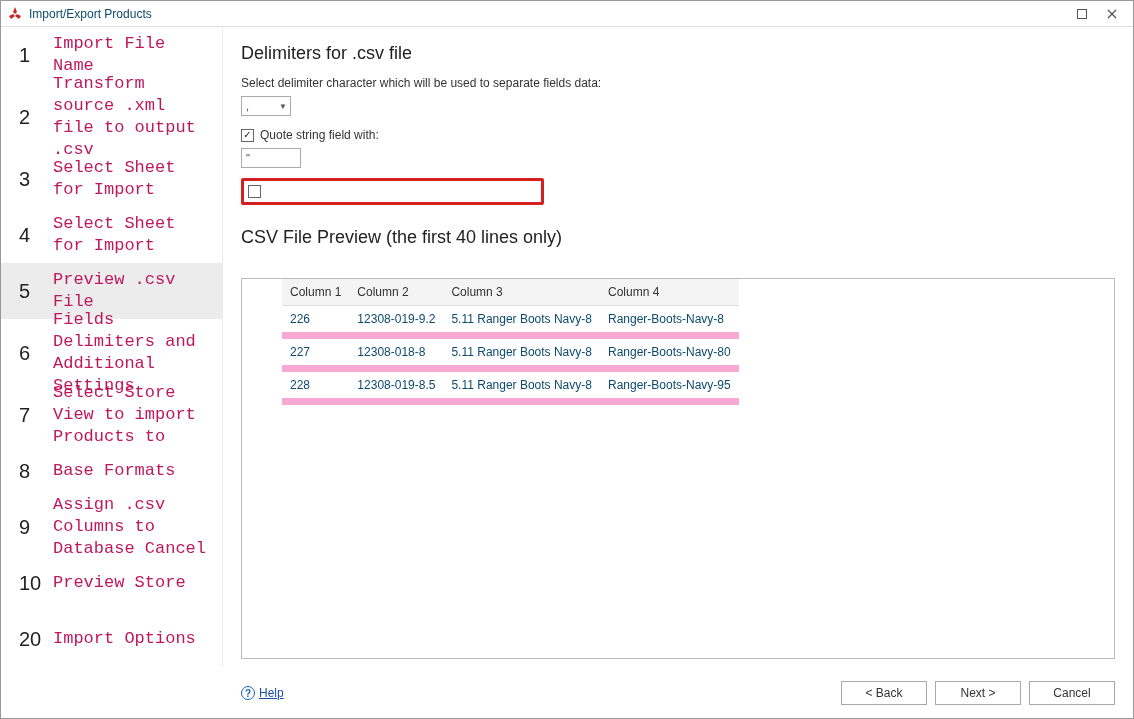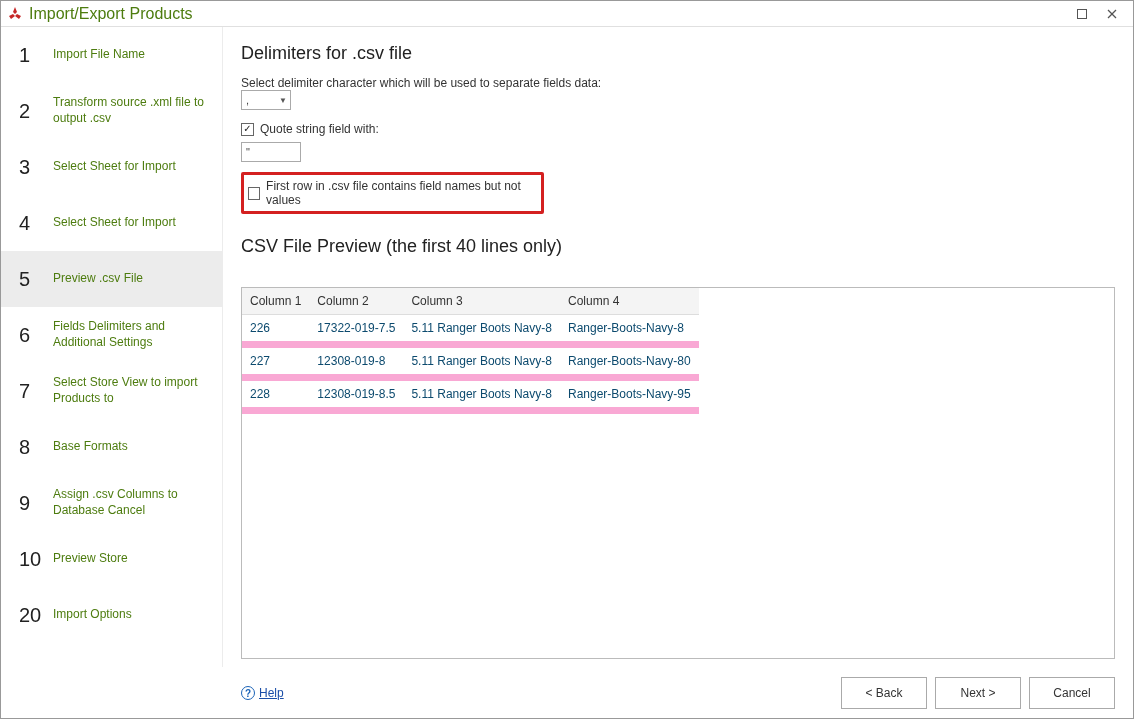--- a/index.html
+++ b/index.html
@@ -23,22 +23,22 @@
     border-bottom: 1px solid #e0e0e0;
   }
   .titlebar .app-icon {
     width: 16px; height: 16px;
     margin-right: 6px;
     display: inline-flex;
     align-items: center;
     justify-content: center;
   }
   .titlebar .title-text {
-    font-size: 16px;
-    color: #4d7c0f;
+    font-size: 12px;
+    color: #0c4a6e;
   }
   .titlebar .spacer { flex: 1; }
   .titlebar .win-btn {
     width: 30px; height: 20px;
     display: inline-flex;
     align-items: center;
     justify-content: center;
     color: #555;
     font-size: 12px;
   }
@@ -63,23 +63,24 @@
     border-bottom: 0;
   }
   .step .num {
     font-size: 20px;
     color: #222;
     width: 22px;
     text-align: left;
     flex-shrink: 0;
   }
   .step .lbl {
-    font-size: 12px;
-    color: #4d7c0f;
+    font-size: 17px;
+    color: #be185d;
     line-height: 1.3;
+    font-family: Liberation Mono, monospace;
   }
   .step.active {
     background: #ececec;
   }
   .content {
     flex: 1;
     padding: 14px 18px 8px 18px;
     display: flex;
     flex-direction: column;
     overflow: hidden;
@@ -92,20 +93,21 @@
   }
   .content h2 {
     font-size: 18px;
     font-weight: 400;
     margin: 18px 0 26px 0;
     color: #222;
   }
   .subtext {
     font-size: 12px;
     color: #333;
+    margin-bottom: 6px;
   }
   .select-box {
     width: 50px;
     height: 20px;
     border: 1px solid #aaa;
     background: #fff;
     display: inline-flex;
     align-items: center;
     padding: 0 4px;
     font-size: 11px;
@@ -157,20 +159,21 @@
     align-items: center;
     gap: 6px;
     width: 303px;
     border-radius: 2px;
   }
   .preview-box {
     border: 1px solid #bbb;
     flex: 1;
     overflow: auto;
     margin-top: 4px;
+    padding-left: 40px;
   }
   table.preview {
     border-collapse: collapse;
     font-size: 12px;
   }
   table.preview th {
     text-align: left;
     font-weight: 400;
     padding: 6px 8px;
     background: #f4f4f4;
@@ -205,21 +208,21 @@
     align-items: center;
     justify-content: center;
     font-size: 10px;
     color: #1a63b8;
     font-weight: bold;
   }
   .help u { text-decoration: underline; }
   .footer .spacer { flex: 1; }
   .btn {
     min-width: 86px;
-    height: 32px;
+    height: 24px;
     border: 1px solid #aaa;
     background: #fff;
     display: inline-flex;
     align-items: center;
     justify-content: center;
     font-size: 12px;
     color: #333;
     margin-left: 8px;
     padding: 0 14px;
   }
@@ -308,45 +311,44 @@
       <span class="chk" id="quote-chk">✓</span>
       <span>Quote string field with:</span>
     </div>
     <div class="quote-input">
       <span>"</span>
     </div>
 
     <div style="margin-bottom:4px;">
       <div class="highlight-box">
         <span class="chk" id="firstrow-chk"></span>
-        <span>First row in .csv file contains field names but not values</span>
       </div>
     </div>
 
     <h2>CSV File Preview (the first 40 lines only)</h2>
     <div class="preview-box">
       <table class="preview">
         <thead>
             <tr id="thead-row">
               <th>Column 1</th>
               <th>Column 2</th>
               <th>Column 3</th>
               <th>Column 4</th>
             </tr>
           </thead>
         <tbody id="tbody">
             <tr>
               <td>226</td>
-              <td>17322-019-7.5</td>
+              <td>12308-019-9.2</td>
               <td>5.11 Ranger Boots Navy-8</td>
               <td>Ranger-Boots-Navy-8</td>
             </tr>
             <tr>
               <td>227</td>
-              <td>12308-019-8</td>
+              <td>12308-018-8</td>
               <td>5.11 Ranger Boots Navy-8</td>
               <td>Ranger-Boots-Navy-80</td>
             </tr>
             <tr>
               <td>228</td>
               <td>12308-019-8.5</td>
               <td>5.11 Ranger Boots Navy-8</td>
               <td>Ranger-Boots-Navy-95</td>
             </tr>
           </tbody>

